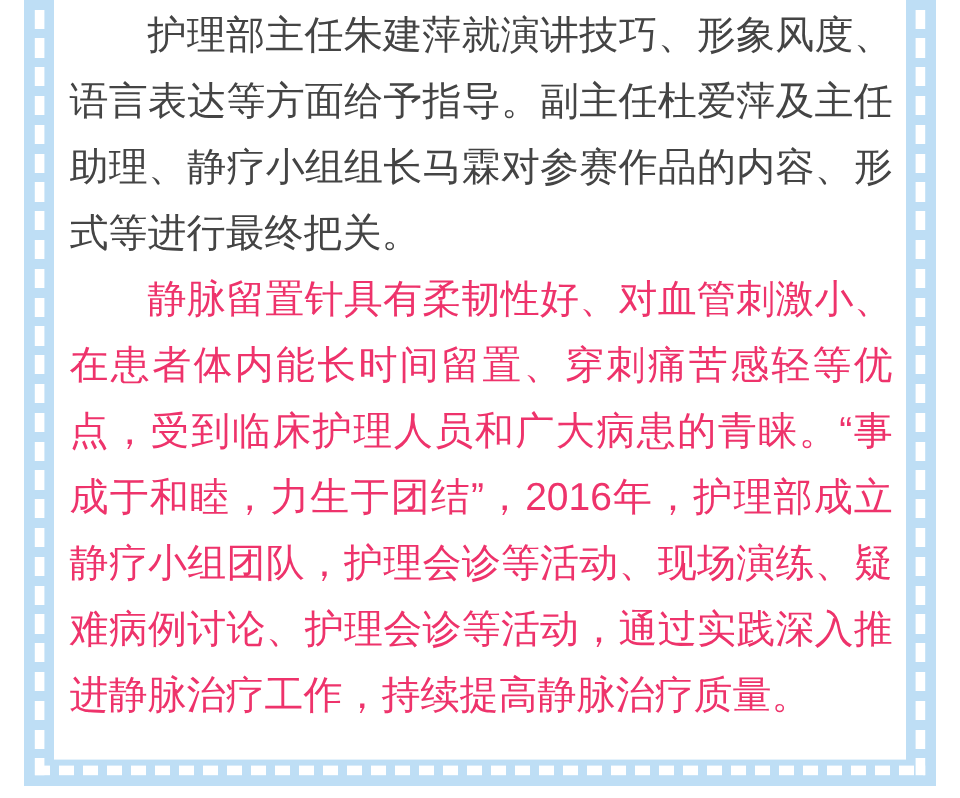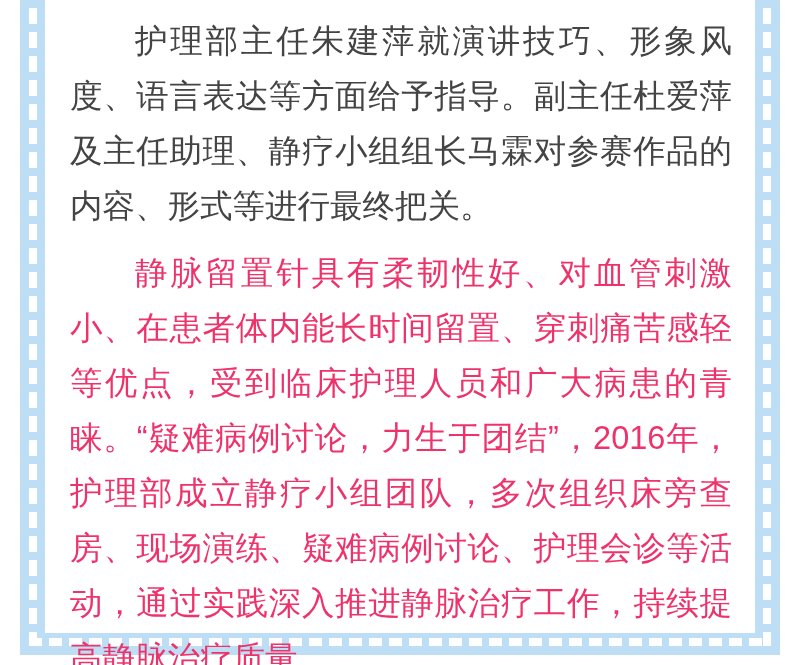--- a/index.html
+++ b/index.html
@@ -50,21 +50,21 @@
     left: 25px;
     right: 25px;
     top: 25px;
     bottom: 22px;
     background: #ffffff;
   }
   .article {
     padding: 17px 11px 36px 13px;
   }
   .article p {
-    margin: 12px;
+    margin: 0;
     font-size: 32.5px;
     line-height: 55px;
     letter-spacing: 0;
     text-align: justify;
     text-justify: inter-character;
     text-indent: 2em;
     word-break: break-all;
   }
   .p-dark { color: #444444; }
   .p-pink { color: #ee336b; }
@@ -73,17 +73,17 @@
 <body>
 
 <div class="stage">
   <div class="frame">
     <div class="dash-v dash-left"></div>
     <div class="dash-v dash-right"></div>
     <div class="dash-h"></div>
     <div class="content">
       <div class="article">
         <p class="p-dark" style="color: rgb(68, 68, 68);">护理部主任朱建萍就演讲技巧、形象风度、语言表达等方面给予指导。副主任杜爱萍及主任助理、静疗小组组长马霖对参赛作品的内容、形式等进行最终把关。</p>
-        <p class="p-pink" style="color: rgb(238, 51, 107);">静脉留置针具有柔韧性好、对血管刺激小、在患者体内能长时间留置、穿刺痛苦感轻等优点，受到临床护理人员和广大病患的青睐。“疑难病例讨论，力生于团结”，2016年，护理部成立静疗小组团队，多次组织床旁查房、现场演练、疑难病例讨论、护理会诊等活动，通过实践深入推进静脉治疗工作，持续提高静脉治疗质量。</p>
+        <p class="p-pink" style="color: rgb(238, 51, 107);">静脉留置针具有柔韧性好、对血管刺激小、在患者体内能长时间留置、穿刺痛苦感轻等优点，受到临床护理人员和广大病患的青睐。“事成于和睦，力生于团结”，2016年，护理部成立静疗小组团队，护理会诊等活动、现场演练、疑难病例讨论、护理会诊等活动，通过实践深入推进静脉治疗工作，持续提高静脉治疗质量。</p>
       </div>
     </div>
   </div>
 </div>
 
 </body></html>

